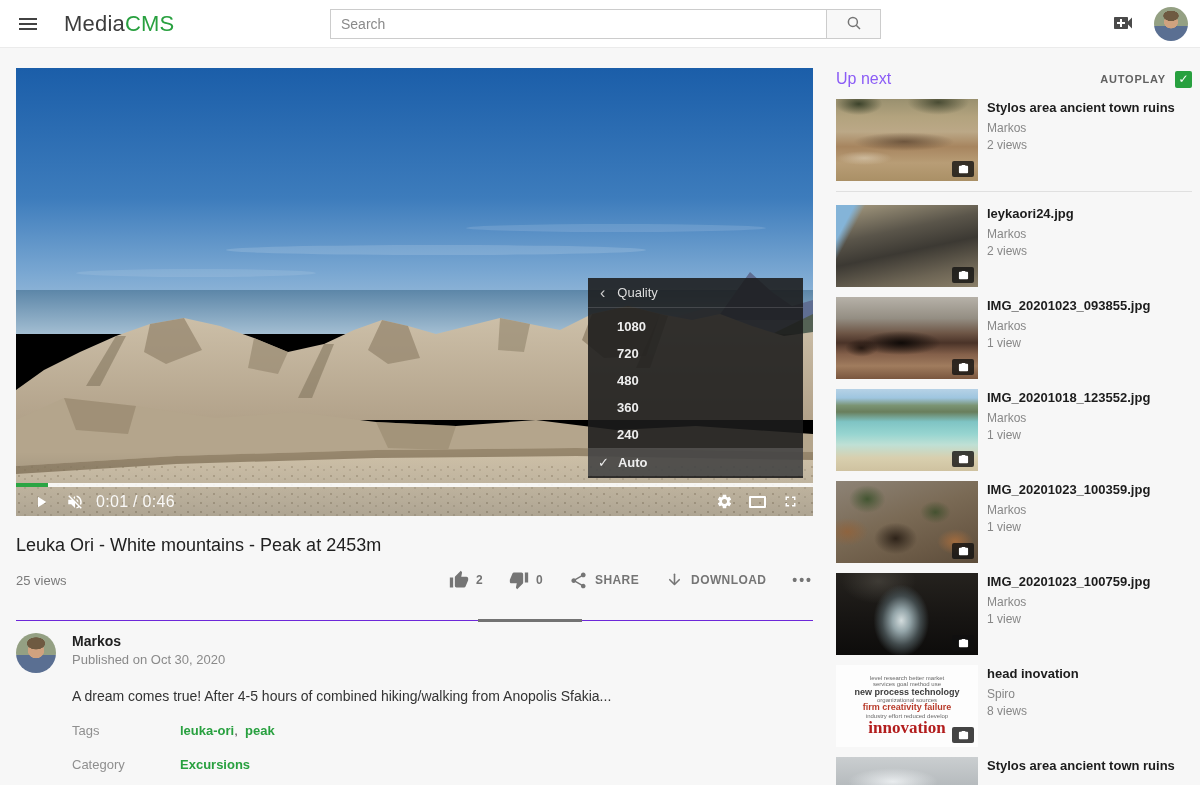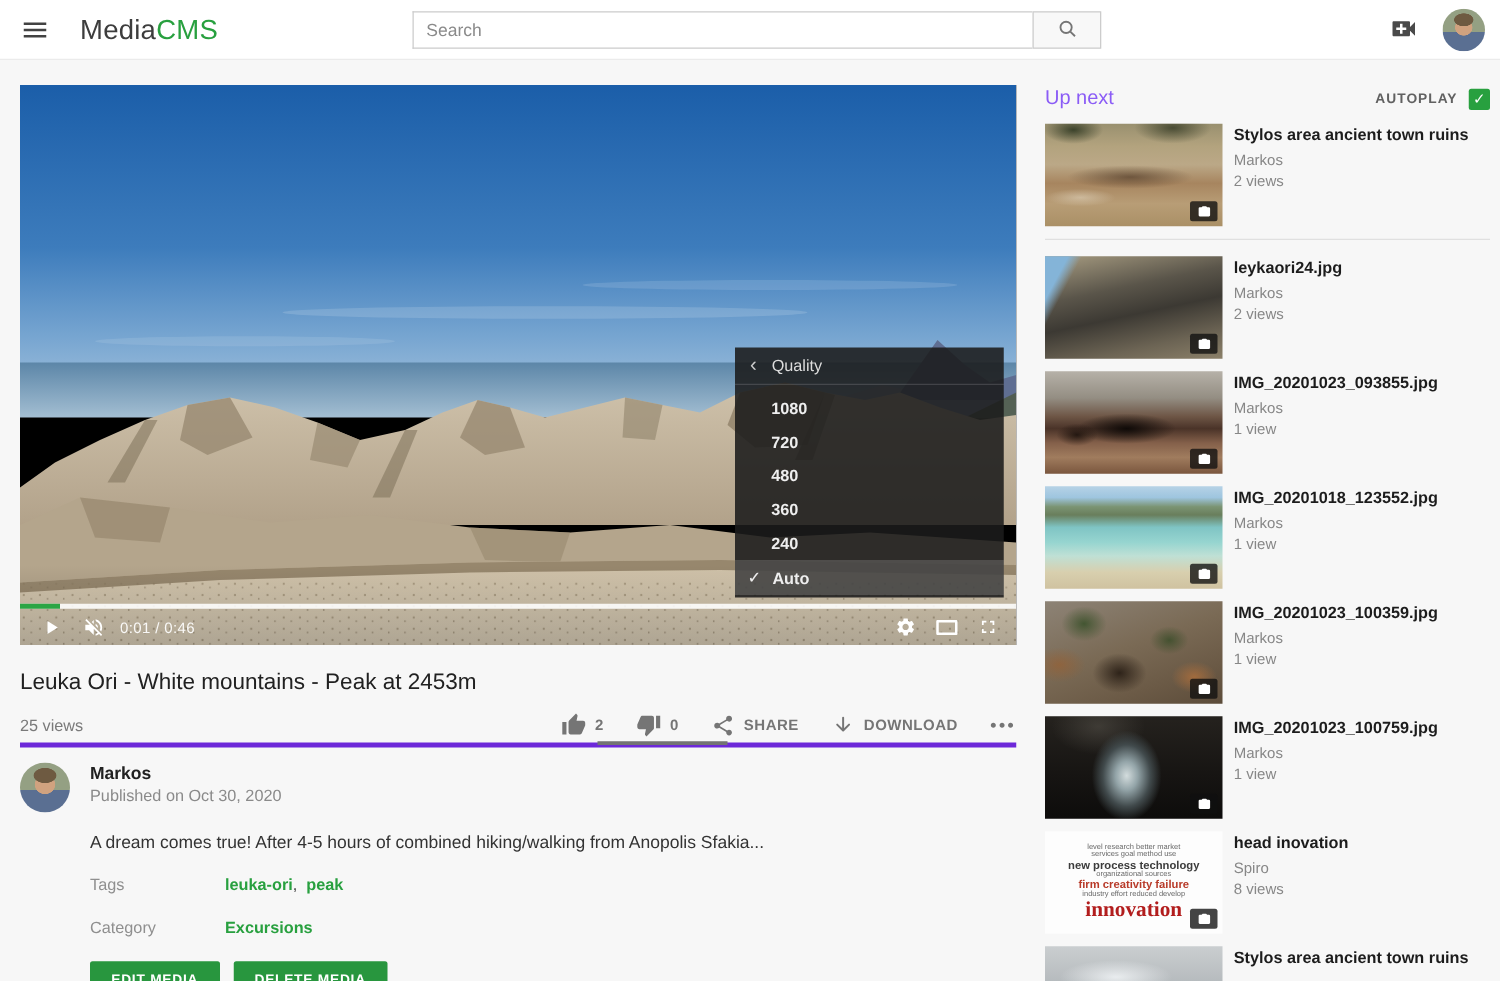--- a/index.html
+++ b/index.html
@@ -35,38 +35,38 @@
   .player .shade { position:absolute; left:0; right:0; bottom:0; height:64px;
                    background:linear-gradient(180deg, rgba(0,0,0,0) 0%, rgba(0,0,0,.22) 100%); }
 
   .progress { position:absolute; left:0; right:0; bottom:29px; height:4px; background:rgba(255,255,255,.88); cursor:pointer; }
   .progress .played { height:4px; background:#2aa544; }
 
   .controls { position:absolute; left:0; right:0; bottom:0; height:29px; display:flex; align-items:center; color:#fff; }
   .ctrl-btn { background:none; border:none; cursor:pointer; display:flex; align-items:center; justify-content:center;
               height:28px; padding:0 8px; }
   .ctrl-btn svg { display:block; }
-  .time { font-size:12px; color:rgba(255,255,255,.92); margin-left:4px; letter-spacing:.3px;text-align:center; }
+  .time { font-size:16px; color:rgba(255,255,255,.92); margin-left:4px; letter-spacing:.3px;text-align:center; }
   .ctrl-right { margin-left:auto; display:flex; align-items:center; margin-right:6px; }
   .theater-rect { width:17px; height:12px; border:2px solid #fff; border-radius:1px; }
 
   
   .quality-menu { position:absolute; left:572px; top:210px; width:215px; height:200px;
                   background:rgba(27,27,27,.88); color:#eee; z-index:10; }
   .qm-header { height:30px; display:flex; align-items:center; padding-left:12px; gap:12px;
                border-bottom:1px solid rgba(255,255,255,.14); cursor:pointer; font-size:13px; color:#ddd; }
   .qm-back::before { content:"‹"; font-size:16px; color:#ccc; }
   .qm-list { list-style:none; padding-top:5px; }
   .qm-item { height:27px; line-height:27px; padding-left:29px; font-size:13px; font-weight:bold; cursor:pointer; }
   .qm-selected { height:28px; display:flex; align-items:center; gap:9px; padding-left:10px;
                  background:rgba(255,255,255,.16); font-size:13px; font-weight:bold; cursor:pointer; }
   .qm-check::before { content:"✓"; font-size:13px; }
 
   
-  .video-info { position:relative; padding-top:19px; padding-bottom:4px; border-bottom:4px solid #6d28d9; }
+  .video-info { position:relative; padding-top:19px; padding-bottom:30px; border-bottom:1px solid #6d28d9; }
   .video-title { font-size:18px; font-weight:400; color:#212121; }
   .meta-row { display:flex; align-items:center; margin-top:14px; }
   .views-count { font-size:13px; color:#7a7a7a; }
   .actions { margin-left:auto; display:flex; align-items:center; }
   .action { display:flex; align-items:center; gap:7px; margin-left:26px; background:none; border:none;
             cursor:pointer; color:#757575; font-size:12px; font-weight:bold; letter-spacing:.4px; }
   .action svg { display:block; }
   .like-underline { position:absolute; left:462px; bottom:-2px; width:104px; height:3px; background:#737373; }
 
   

